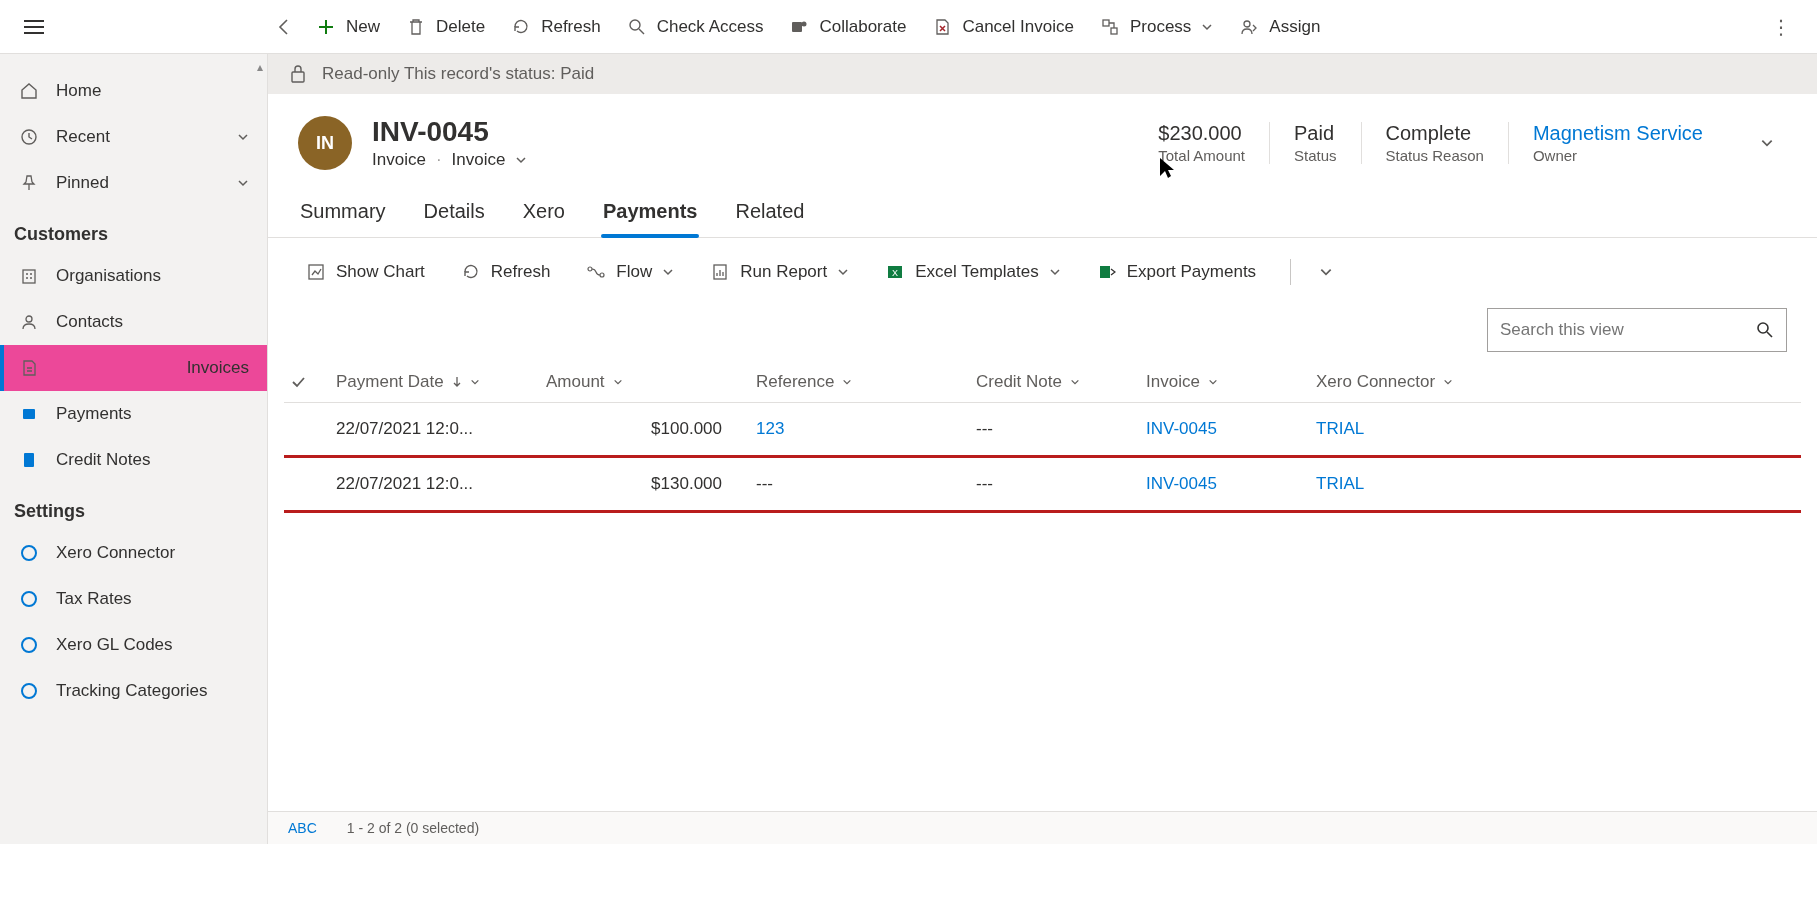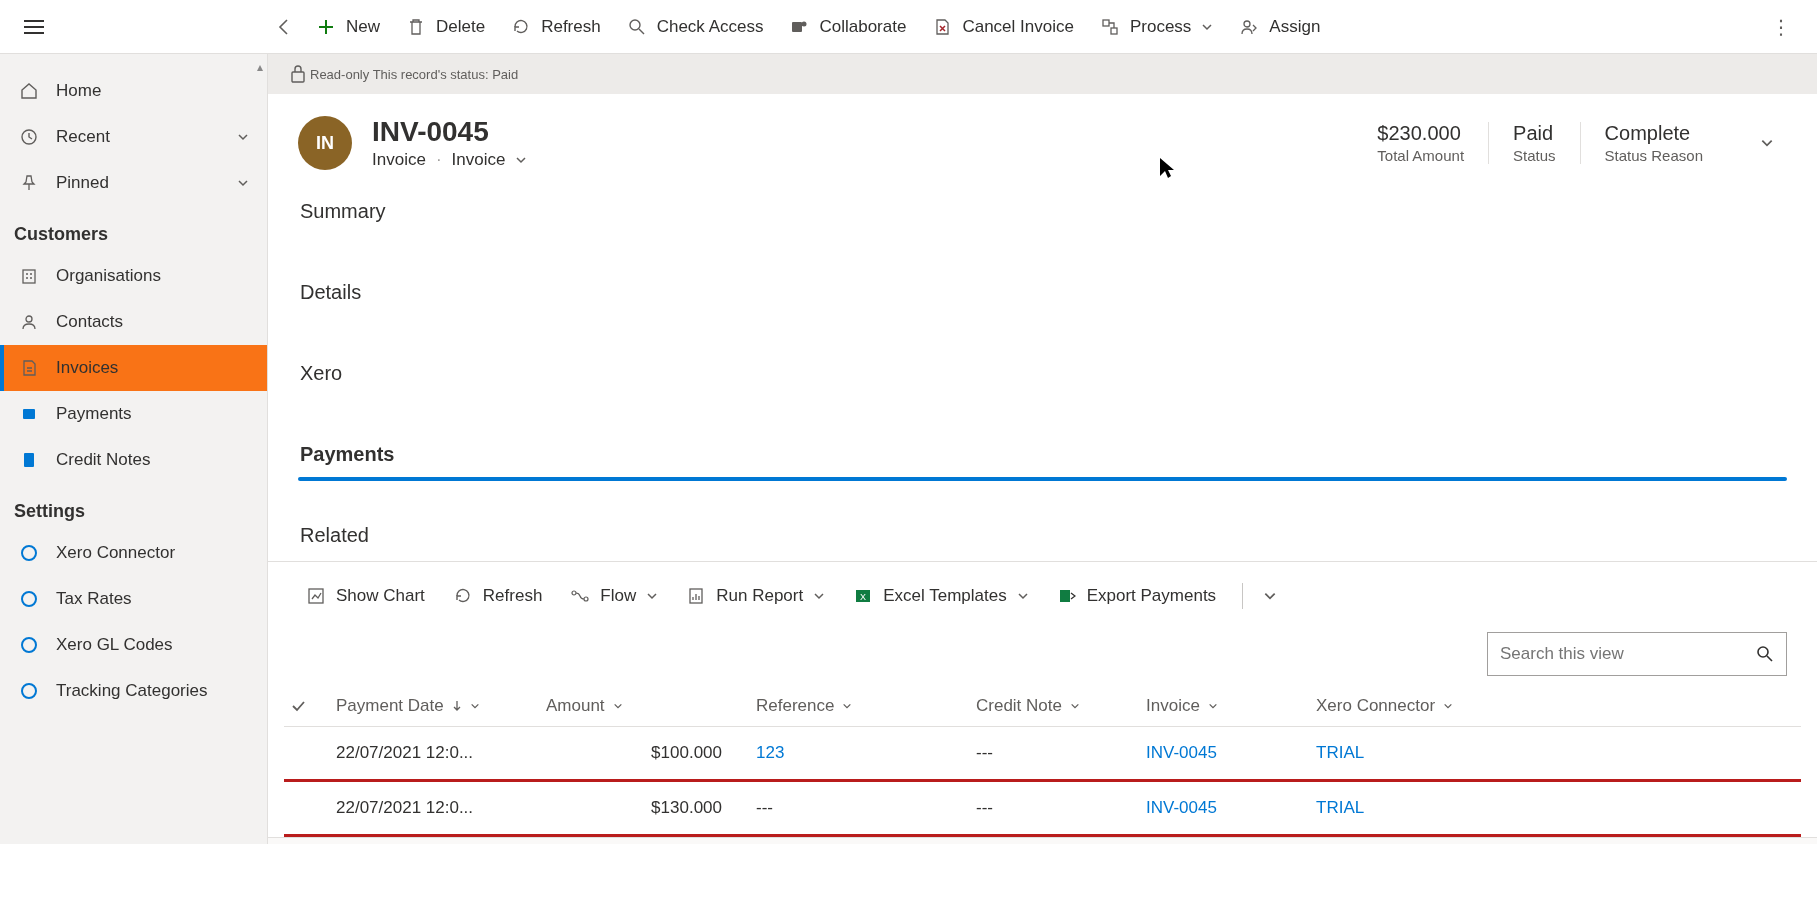--- a/index.html
+++ b/index.html
@@ -11,45 +11,45 @@
 .hamburger-lines span { height:2px; background:#323130; display:block; }
 .cmd-spacer { width: 200px; }
 .cmd-back { width:38px; height:38px; display:flex; align-items:center; justify-content:center; border-radius:4px; cursor:pointer; }
 .cmd-btn { display:flex; align-items:center; gap:10px; padding: 6px 14px 6px 8px; cursor:pointer; font-size:17px; color:#323130; border-radius:2px; }
 .icon { display:inline-flex; width:20px; height:20px; align-items:center; justify-content:center; }
 .plus-green svg path { stroke:#107c10; }
 .more-vert { margin-left:auto; padding:0 14px; cursor:pointer; font-size:20px; letter-spacing:2px; color:#605e5c; }
 .body-row { display:flex; flex:1; min-height:0; }
 .sidebar { width:268px; background:#f3f2f1; border-right:1px solid #e1dfdd; display:flex; flex-direction:column; padding-top:14px; position:relative; }
 .sidebar .sb-item { display:flex; align-items:center; gap:16px; padding:12px 18px; font-size:17px; color:#323130; cursor:pointer; position:relative; }
-.sidebar .sb-item.active { background:#f97316; }
+.sidebar .sb-item.active { background:#ec4899;justify-content:space-between; }
 .sidebar .sb-item.active::before { content:""; position:absolute; left:0; top:0; bottom:0; width:4px; background:#0078d4; }
 .sb-chev { margin-left:auto; font-size:14px; color:#605e5c; }
 .sb-heading { padding:18px 18px 8px 14px; font-size:18px; font-weight:600; color:#323130; }
 .sb-icon { width:22px; height:22px; display:inline-flex; align-items:center; justify-content:center; color:#605e5c; }
 .sb-scroll-hint { position:absolute; right:4px; top:6px; color:#888; font-size:12px; }
 .main { flex:1; display:flex; flex-direction:column; background:#fff; min-width:0; }
-.notice { display:flex; align-items:center; gap:2px; background:#edebe9; color:#605e5c; font-size:13px; padding:10px 20px; }
+.notice { display:flex; align-items:center; gap:14px; background:#edebe9; color:#605e5c; font-size:17px; padding:10px 20px; }
 .record-header { display:flex; align-items:center; padding:22px 30px 10px 30px; gap:20px; }
 .avatar { width:54px; height:54px; border-radius:50%; background:#8a6426; color:#fff; display:flex; align-items:center; justify-content:center; font-size:18px; font-weight:600; }
 .title-block h1 { font-size:28px; font-weight:600; }
 .subtitle { font-size:17px; color:#323130; display:flex; align-items:center; gap:10px; margin-top:2px; }
 .subtitle .sep { color:#a19f9d; }
 .header-metrics { margin-left:auto; display:flex; align-items:stretch; gap:0; }
 .metric { padding:0 24px; display:flex; flex-direction:column; justify-content:center; border-left:1px solid #e1dfdd; }
 .metric:first-child { border-left:none; }
 .metric .val { font-size:20px; color:#323130; }
 .metric .val.link { color:#0078d4; }
 .metric .lbl { font-size:15px; color:#605e5c; margin-top:2px; }
 .header-expand { width:40px; display:flex; align-items:center; justify-content:center; color:#605e5c; cursor:pointer; }
-.tabs { display:flex; gap:34px; padding:0 30px; border-bottom:1px solid #e1dfdd; margin-top:10px;flex-direction:column; }
+.tabs { display:flex; gap:34px; padding:0 30px; border-bottom:1px solid #e1dfdd; margin-top:10px; }
 .tab { font-size:20px; padding:10px 2px 14px 2px; cursor:pointer; color:#323130; position:relative; }
 .tab.active { font-weight:600; }
 .tab.active::after { content:""; position:absolute; left:0; right:0; bottom:-1px; height:4px; background:#0078d4; border-radius:2px; }
-.sub-cmd { display:flex; align-items:center; gap:6px; padding:18px 30px 6px 30px; flex-wrap:wrap; }
+.sub-cmd { display:flex; align-items:center; gap:14px; padding:18px 30px 6px 30px; flex-wrap:wrap; }
 .sub-cmd .cmd-btn { font-size:17px; }
 .sub-cmd .divider { width:1px; height:26px; background:#c8c6c4; margin:0 6px; }
 .view-row { display:flex; align-items:center; padding:14px 30px 10px 30px; gap:18px; }
 .view-title { font-size:26px; font-weight:600; display:flex; align-items:center; gap:16px; cursor:pointer; }
 .search-box { margin-left:auto; width:300px; height:44px; border:1px solid #a19f9d; display:flex; align-items:center; padding:0 12px; font-size:17px; color:#605e5c; }
 .search-box input { border:none; outline:none; flex:1; font-size:17px; background:transparent; }
 .grid { padding:0 16px; }
 .grid-head, .grid-row { display:grid; grid-template-columns: 46px 210px 210px 220px 170px 170px 220px; align-items:center; font-size:17px; }
 .grid-head { color:#605e5c; border-bottom:1px solid #e1dfdd; padding:10px 0; }
 .col-h { display:flex; align-items:center; gap:8px; cursor:pointer; padding-left:6px; }
@@ -310,20 +310,24 @@
           <div class="lbl">Total Amount</div>
         </div>
         <div class="metric">
           <div class="val">Paid</div>
           <div class="lbl">Status</div>
         </div>
         <div class="metric">
           <div class="val">Complete</div>
           <div class="lbl">Status Reason</div>
         </div>
+        <div class="metric">
+          <div class="val link">Magnetism Service</div>
+          <div class="lbl">Owner</div>
+        </div>
       </div>
       <div class="header-expand">
             <svg width="14" height="14" viewBox="0 0 12 12">
               <path d="M2 4 L6 8 L10 4" stroke="#605e5c" stroke-width="1.5" fill="none"></path>
             </svg>
           </div>
     </div>
 
     <div class="tabs">
       <div class="tab">Summary</div>

